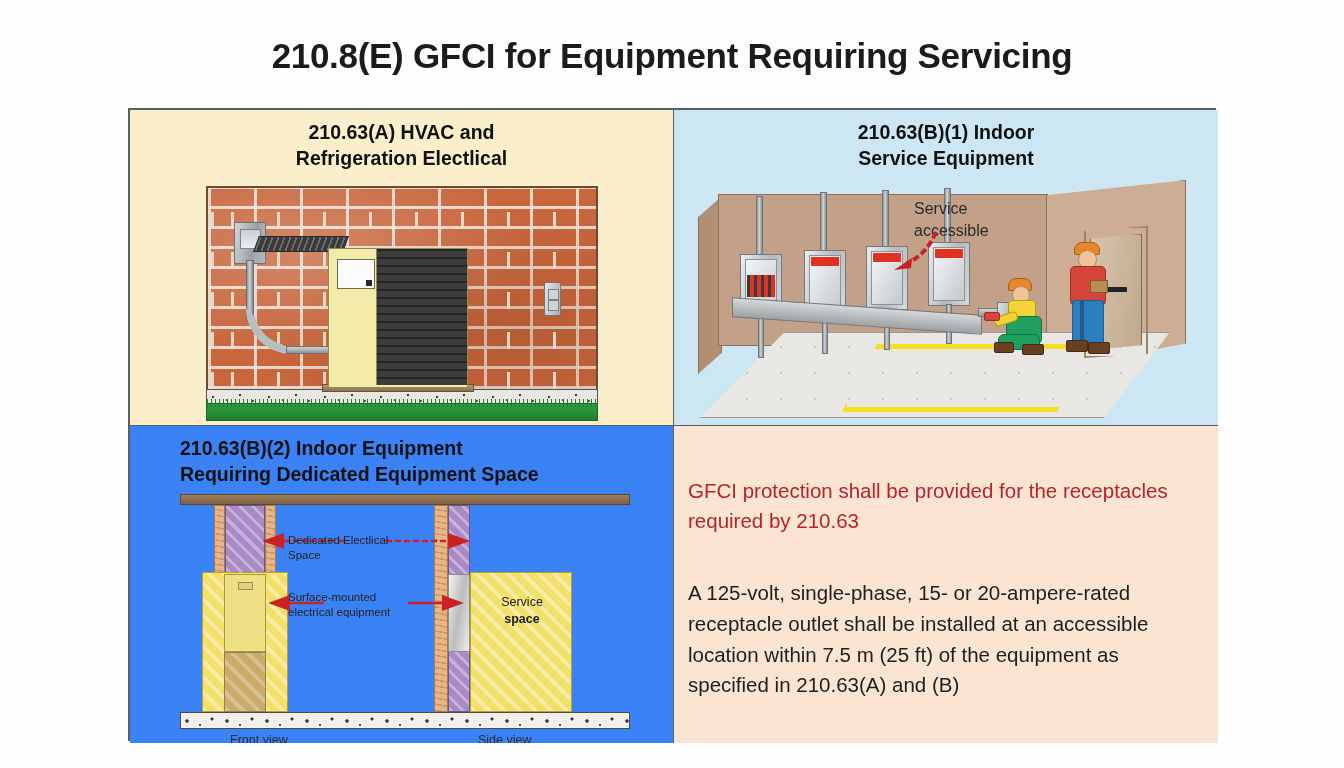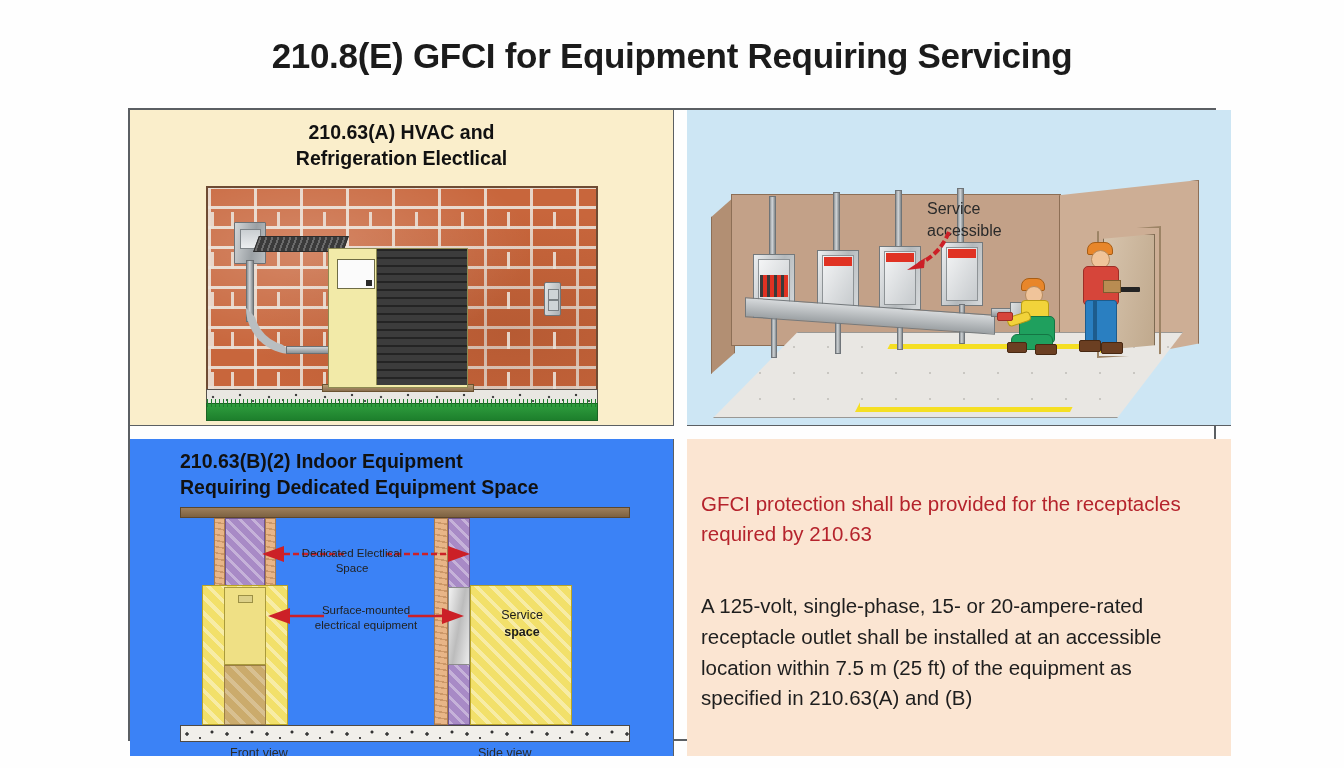--- a/index.html
+++ b/index.html
@@ -10,21 +10,21 @@
   }
   
   .title{
     position:absolute;left:0;top:36px;width:1344px;text-align:center;
     font-size:35px;font-weight:bold;color:#1b1b1b;letter-spacing:-0.3px;
   }
   
   .frame{
     position:absolute;left:128px;top:108px;width:1088px;height:633px;
     border:2px solid #5b5f63;box-sizing:border-box;
-    display:grid;grid-template-columns:544px 544px;grid-template-rows:316px 317px;gap:13px;
+    display:grid;grid-template-columns:544px 544px;grid-template-rows:316px 317px;
   }
   .quad{position:relative;overflow:hidden;box-sizing:border-box;}
   .q-tl{background:#faeecb;border-right:1px solid #5b5f63;border-bottom:1px solid #5b5f63;}
   .q-tr{background:#cde6f4;border-bottom:1px solid #5b5f63;}
   .q-bl{background:#3b82f6;border-right:1px solid #5b5f63;}
   .q-br{background:#fbe5d2;}
   .q-head{
     position:absolute;left:0;top:10px;width:100%;text-align:center;
     font-size:19.5px;font-weight:bold;color:#111;line-height:1.32;
     z-index:6;padding:0 12px;box-sizing:border-box;
@@ -182,21 +182,21 @@
   .stud{position:absolute;background:#e8b587;border:1.2px solid #a97a4c;box-sizing:border-box;
     background-image:repeating-linear-gradient(10deg, rgba(150,95,45,.35) 0 1.5px, rgba(0,0,0,0) 1.5px 6px);}
   .ylw{position:absolute;background:#f2e06a;border:1.2px solid #b8a326;box-sizing:border-box;
     background-image:repeating-linear-gradient(45deg, rgba(255,255,255,.40) 0 4px, rgba(0,0,0,0) 4px 11px);}
   .eqp-front{position:absolute;background:#efe085;border:1.2px solid #a99a3c;box-sizing:border-box;}
   .eqp-lower{position:absolute;background:#cbab6c;border:1.2px solid #9b7e44;box-sizing:border-box;
     background-image:repeating-linear-gradient(45deg, rgba(255,255,255,.25) 0 4px, rgba(0,0,0,0) 4px 11px);}
   .eqp-side{position:absolute;background:linear-gradient(100deg,#f2f2f2,#bcbcbc 50%,#ececec);
     border:1.2px solid #8c8c8c;box-sizing:border-box;}
   .knob{position:absolute;background:#dcd089;border:1px solid #9c9045;}
-  .lbl-note{position:absolute;font-size:11.5px;color:#222;line-height:1.3;text-align:center;}
+  .lbl-note{position:absolute;font-size:11.5px;color:#222;line-height:1.3;text-align:left;}
   .lbl-work{position:absolute;font-size:12.5px;color:#1b1b1b;line-height:1.35;text-align:center;}
   .lbl-work b{font-weight:bold;}
   .viewlbl{position:absolute;font-size:12.5px;color:#2b2b2b;}
 
   
   .br-red{
     position:absolute;left:14px;top:50px;width:512px;
     font-size:20.5px;color:#b5232c;line-height:1.48;
   }
   .br-black{
@@ -241,20 +241,24 @@
       </div>
 
       <div class="recept">
         <i class="a"></i>
           <i class="b"></i>
       </div>
     </div>
   </div>
 
   <div class="quad q-tr">
+    <div class="q-head">
+      <div>210.63(B)(1) Indoor</div>
+      <div>Service Equipment</div>
+    </div>
 
     <div class="tr-art">
       <div class="rm-left"></div>
       <div class="rm-back"></div>
       <div class="rm-right"></div>
       <div class="rm-floor"></div>
       <div class="yellow-box"></div>
 
       <div class="riser" style="left:64px;top:14px;height:60px;"></div>
       <div class="riser" style="left:128px;top:10px;height:62px;"></div>

